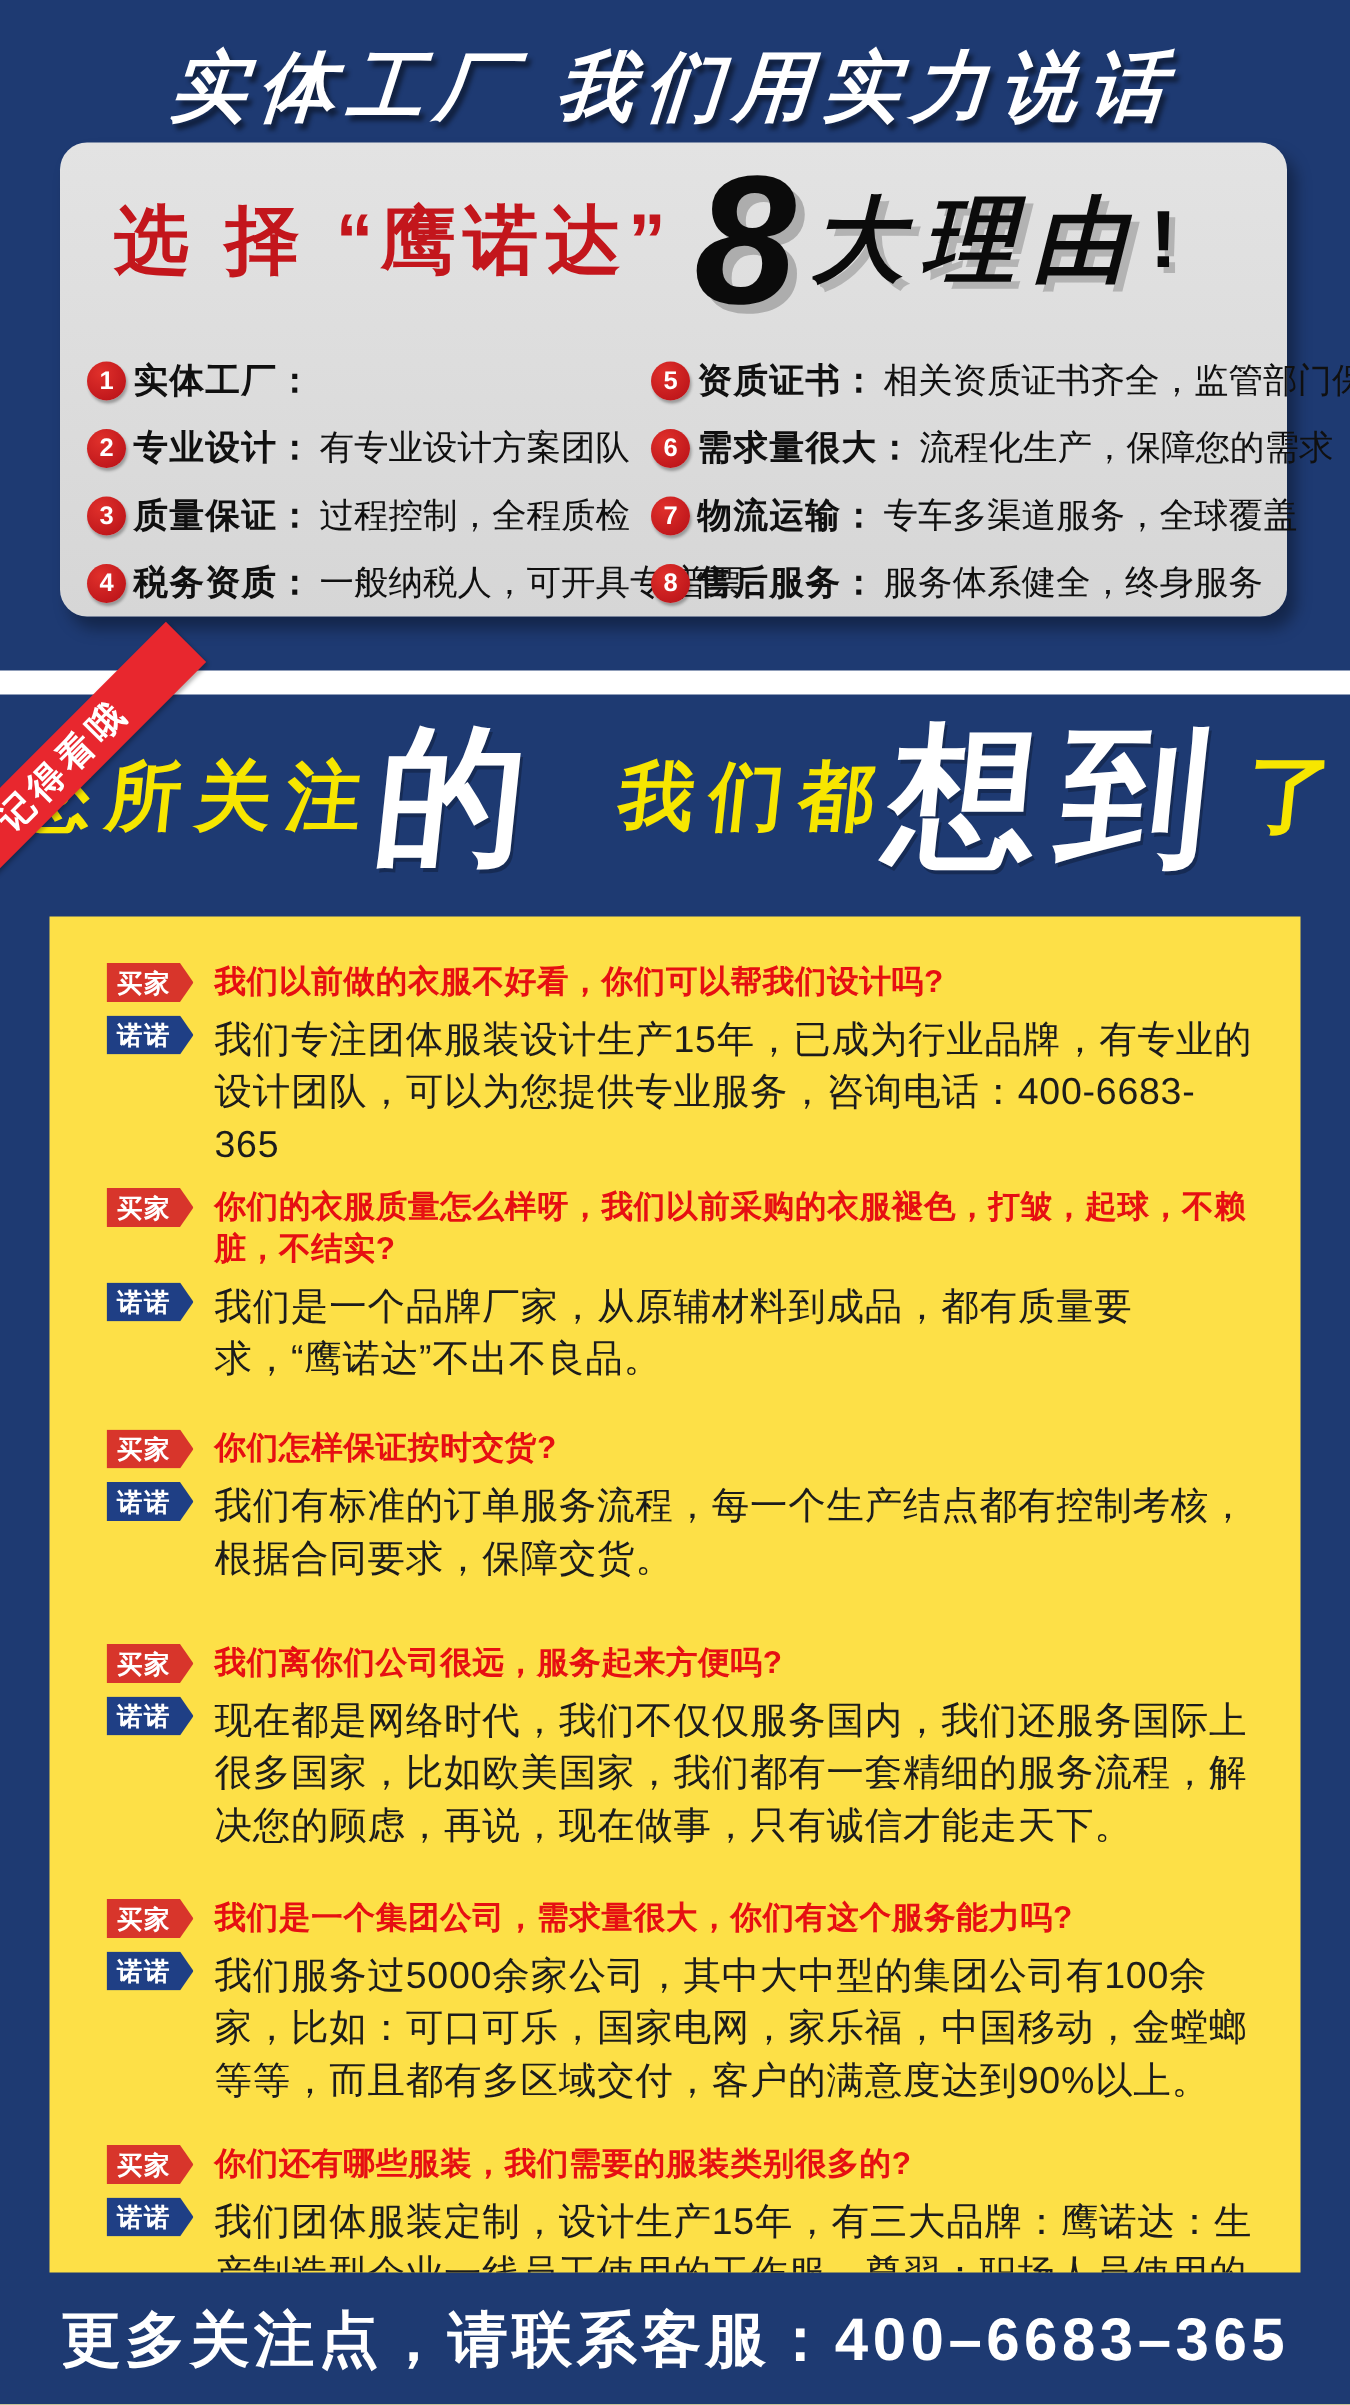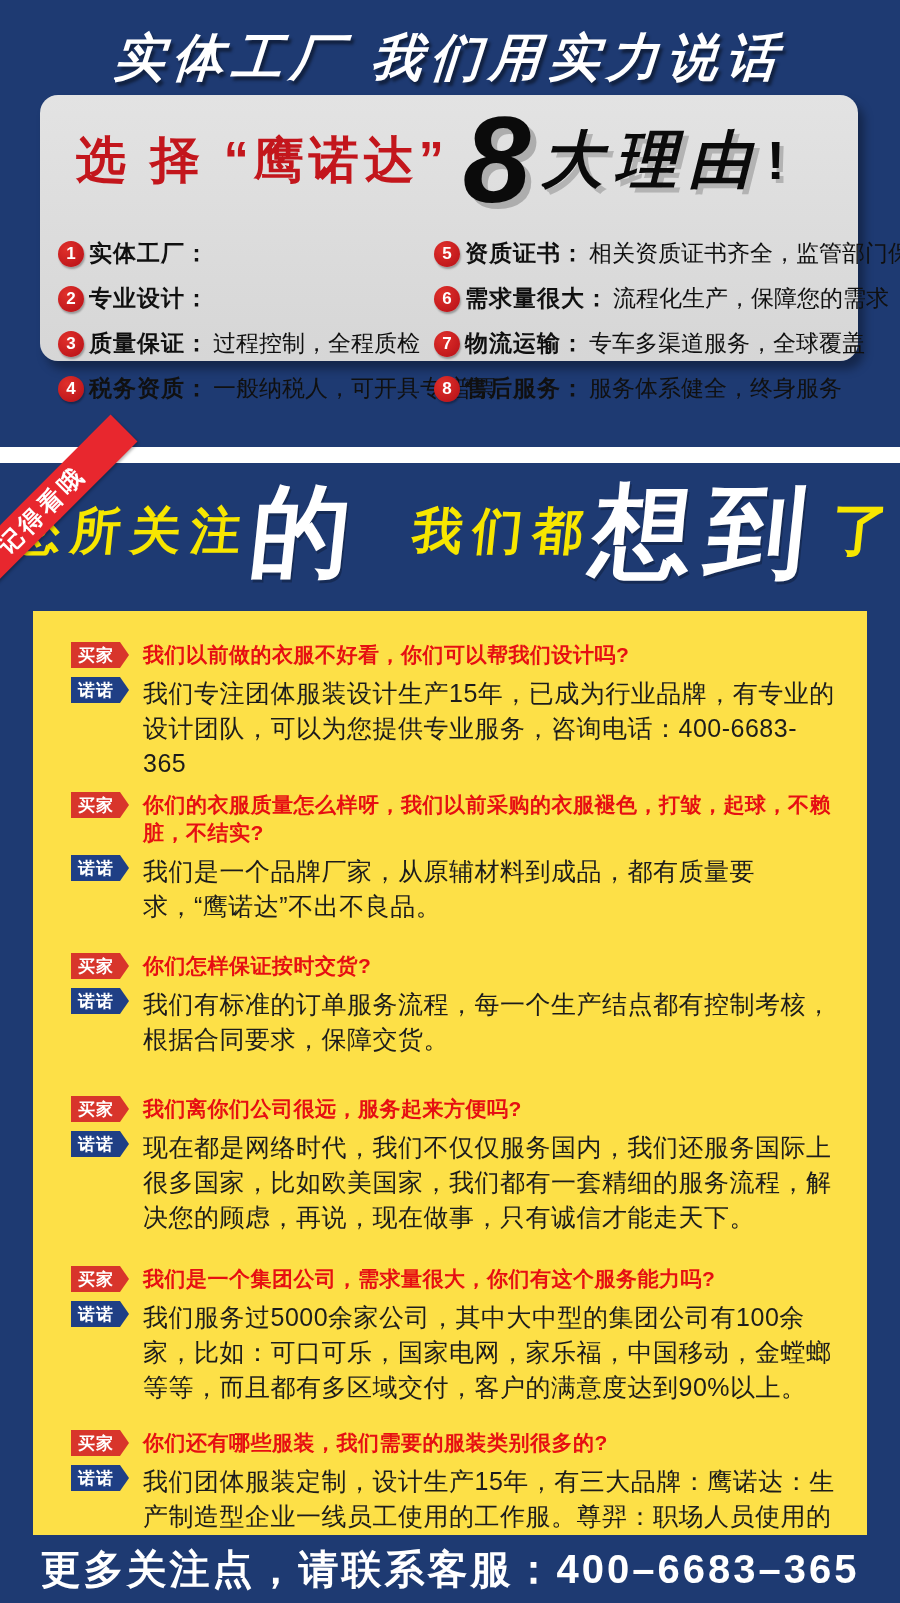--- a/index.html
+++ b/index.html
@@ -8,21 +8,21 @@
 
   
   .top { height:447px; position:relative; }
   .top-banner {
     padding-top:24px; text-align:center; color:#ffffff;
     font-size:51px; font-weight:bold; font-style:italic; letter-spacing:8px;
     text-shadow:3px 4px 3px rgba(0,0,0,0.45);
     transform:skewX(-4deg);
   }
   .reasons-box {
-    position:absolute; left:40px; right:42px; top:95px; height:266px;
+    position:absolute; left:40px; right:42px; top:95px; height:316px;
     background:linear-gradient(#e3e3e3,#d6d6d6);
     border-radius:18px;
     box-shadow:6px 8px 10px rgba(0,0,0,0.35);
     padding:6px 0 0 18px;
   }
   .reasons-title { display:flex; align-items:center; height:118px; padding-left:18px; }
   .rt-select { color:#c3161c; font-size:50px; font-weight:900; letter-spacing:5px; white-space:pre; }
   .rt-number {
     font-size:122px; font-weight:900; font-style:italic; color:#0b0b0b;
     line-height:100px; margin:0 10px 0 14px;
@@ -91,21 +91,21 @@
     display:flex; align-items:center; justify-content:flex-start;
     color:#ffffff; font-size:17px; font-weight:900; letter-spacing:1px;
   }
   .tag-red { background:#d8352b; }
   .tag-blue { background:#1f3f85; }
   .q-text { color:#e60f12; font-size:21px; font-weight:bold; line-height:28px; letter-spacing:0.5px; }
   .a-text { color:#1c1c1c; font-size:25px; line-height:35px; letter-spacing:0.5px; }
 
   
   .footer {
-    flex:none; height:68px; display:flex; align-items:center; justify-content:center;
+    flex:none; height:88px; display:flex; align-items:center; justify-content:center;
     color:#ffffff; font-size:40px; font-weight:bold; letter-spacing:3px;
   }
 </style>
 </head>
 <body>
 
 <div class="page">
 
   <section class="top">
     <div class="top-banner">实体工厂 我们用实力说话</div>
@@ -119,20 +119,21 @@
       </div>
 
       <div class="reasons-grid">
         <div class="reason">
           <span class="num-badge">1</span>
           <b>实体工厂：</b>
         </div>
         <div class="reason">
           <span class="num-badge">2</span>
           <b>专业设计：</b>
+          <span class="r-text">有专业设计方案团队</span>
         </div>
         <div class="reason">
           <span class="num-badge">3</span>
           <b>质量保证：</b>
           <span class="r-text">过程控制，全程质检</span>
         </div>
         <div class="reason">
           <span class="num-badge">4</span>
           <b>税务资质：</b>
           <span class="r-text">一般纳税人，可开具专/普票</span>

